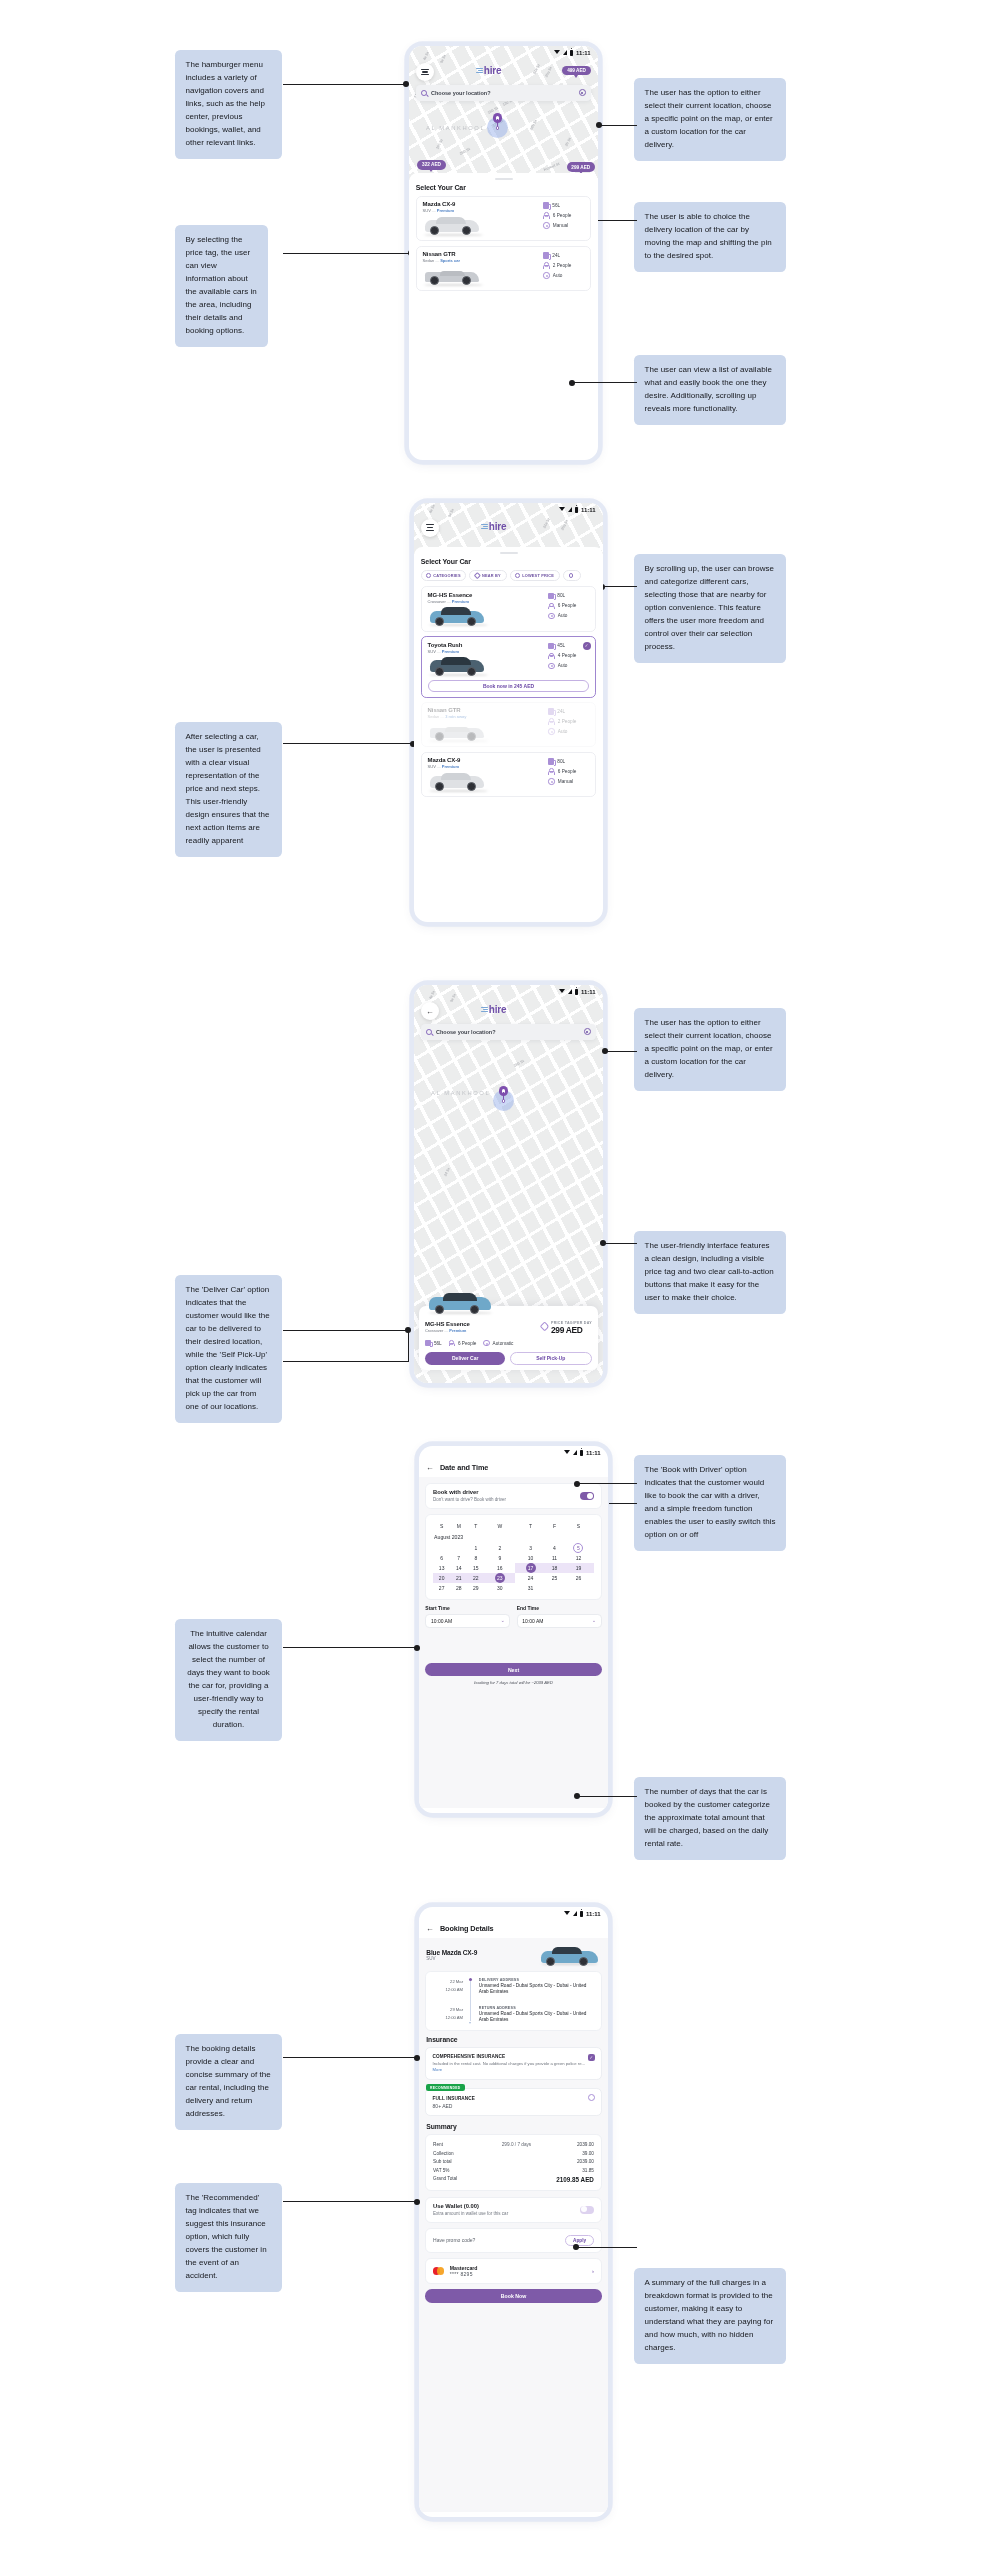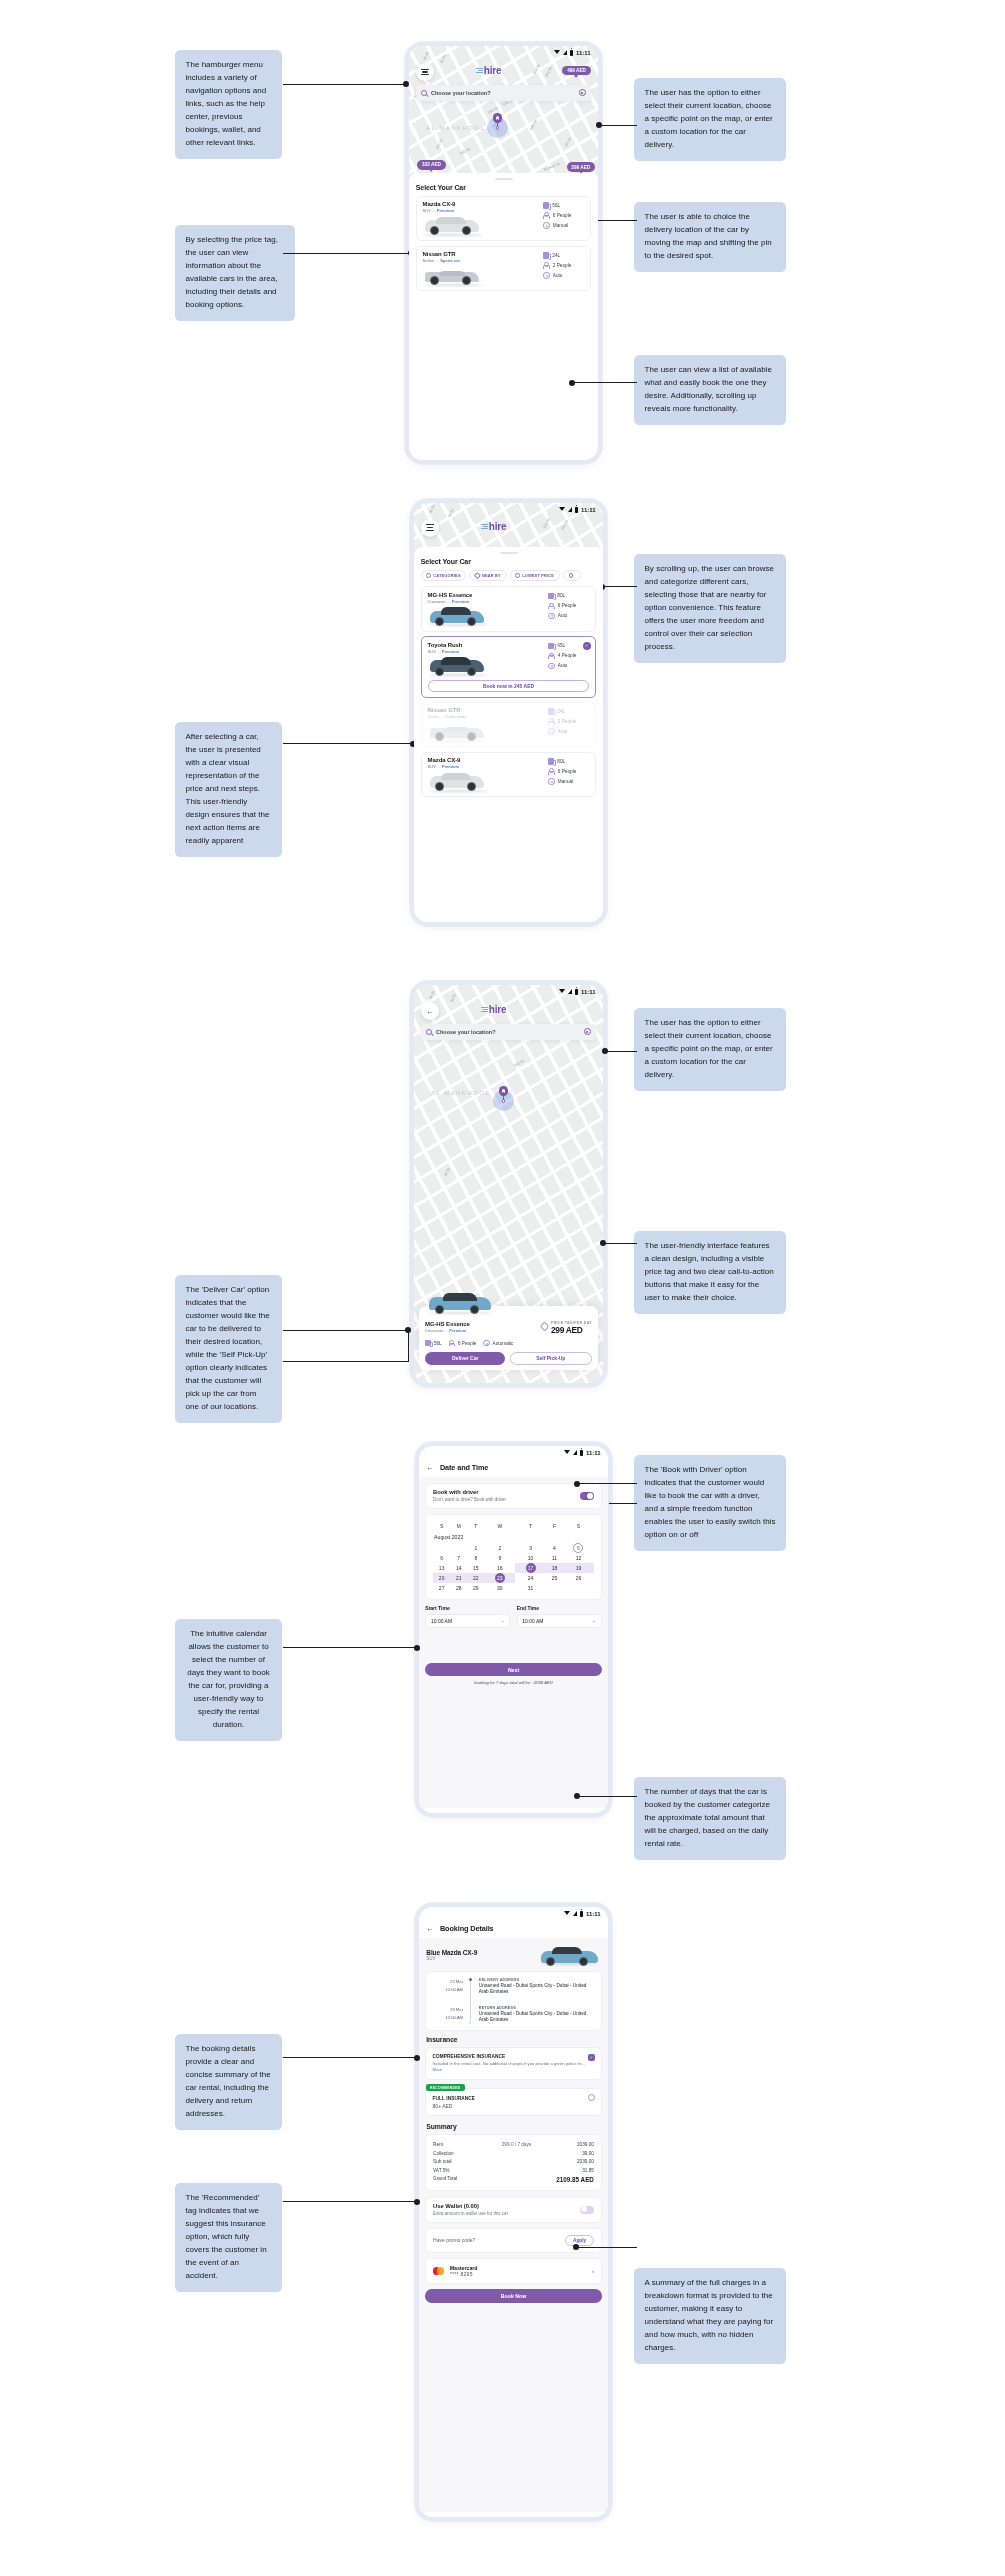--- a/index.html
+++ b/index.html
@@ -814,29 +814,29 @@
         <span class="pay-t" style="display:block;">Mastercard</span>
         <span class="pay-s" style="display:block;">**** 8295</span>
       </span>
       <span class="arrowr">›</span>
     </div>
 
     <div class="bigbtn" style="margin-top:2.1px;">Book Now</div>
   </div>
 </div>
 
-<div class="note" style="left:175px; top:50px; width:107px;">The hamburger menu includes a variety of navigation options and links, such as the help center, previous bookings, wallet, and other relevant links.</div>
+<div class="note" style="left:175px; top:50px; width:107px;">The hamburger menu includes a variety of navigation covers and links, such as the help center, previous bookings, wallet, and other relevant links.</div>
 <div class="lead" style="left:283px; top:84px; width:123px;"></div>
 <div class="dot" style="left:403px; top:81px;"></div>
 
 <div class="note" style="left:634px; top:78px; width:152px;">The user has the option to either select their current location, choose a specific point on the map, or enter a custom location for the car delivery.</div>
 <div class="lead" style="left:600px; top:125px; width:37px;"></div>
 <div class="dot" style="left:596px; top:122px;"></div>
 
-<div class="note" style="left:175px; top:225px; width:120px;">By selecting the price tag, the user can view information about the available cars in the area, including their details and booking options.</div>
+<div class="note" style="left:175px; top:225px; width:93px;">By selecting the price tag, the user can view information about the available cars in the area, including their details and booking options.</div>
 <div class="lead" style="left:283px; top:253px; width:128px;"></div>
 <div class="dot" style="left:408px; top:250px;"></div>
 
 <div class="note" style="left:634px; top:202px; width:152px;">The user is able to choice the delivery location of the car by moving the map and shifting the pin to the desired spot.</div>
 <div class="lead" style="left:566px; top:220px; width:71px;"></div>
 <div class="dot" style="left:563px; top:217px;"></div>
 
 <div class="note" style="left:634px; top:355px; width:152px;">The user can view a list of available what and easily book the one they desire. Additionally, scrolling up reveals more functionality.</div>
 <div class="lead" style="left:573px; top:382px; width:64px;"></div>
 <div class="dot" style="left:569px; top:380px;"></div>

